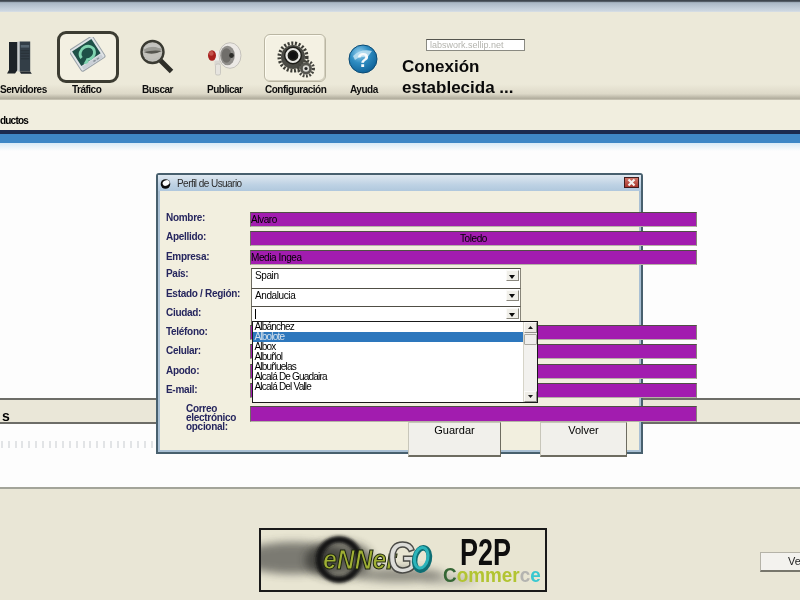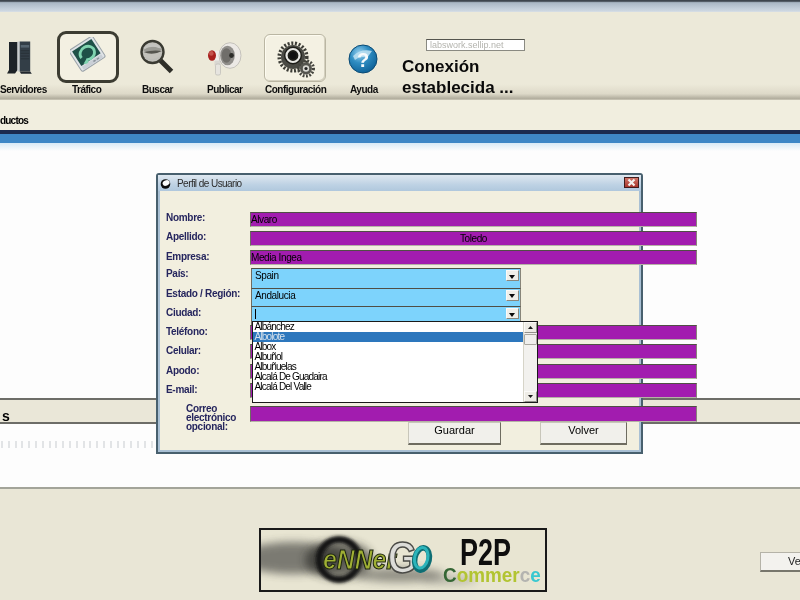--- a/index.html
+++ b/index.html
@@ -37,36 +37,36 @@
   background:linear-gradient(#dfe8f0,#bed2e4 60%,#b0c8dd 100%);padding-left:22px;}
 #dtext{position:absolute;left:19px;top:3px;font-size:10px;letter-spacing:-0.55px;color:#2b2b2b;}
 #dico{position:absolute;left:2px;top:4px;width:11px;height:10px;}
 #dclose{position:absolute;right:2px;top:2px;width:15px;height:11px;
   background:linear-gradient(#d07468,#a8362c);border:1px solid #401c1c;box-sizing:border-box;}
 
 .dlbl{position:absolute;left:8px;font-weight:bold;font-size:10px;letter-spacing:-0.3px;color:#26265e;white-space:nowrap;}
 .tin{position:absolute;left:92px;width:447px;height:15px;background:#a21caf;
   border:1px solid #888579;border-top-color:#504e45;border-left-color:#6e6c61;border-bottom-color:#b5b2a5;
   box-sizing:border-box;font-size:10px;letter-spacing:-0.4px;color:#000;padding:1px 0 0 0;line-height:12px;}
-.cmb{position:absolute;left:93px;width:270px;height:29px;background:#7dd3fc;
+.cmb{position:absolute;left:93px;width:270px;height:29px;background:#ffffff;
   border:1px solid #888579;border-top-color:#504e45;border-left-color:#6e6c61;border-bottom-color:#b5b2a5;
   box-sizing:border-box;font-size:10px;letter-spacing:-0.4px;color:#000;padding:1px 0 0 3px;line-height:12px;}
 .car{position:absolute;right:1px;top:1px;width:13px;height:11px;background:#f0efe9;
   border:1px solid #fbfaf8;border-right-color:#8a887e;border-bottom-color:#8a887e;box-sizing:border-box;}
 .car:after{content:"";position:absolute;left:2px;top:3.5px;border:3.5px solid transparent;border-top:4.5px solid #0a0a0a;}
 #list{position:absolute;left:93.5px;top:146px;width:286px;height:82px;background:#fff;
   border:1px solid #1a1a1a;box-sizing:border-box;font-size:10px;color:#000;}
 .li{height:10px;line-height:10.3px;letter-spacing:-0.8px;padding-left:2px;white-space:nowrap;overflow:hidden;}
 .lisel{background:#2d77bd;color:#d4e0eb;}
 #sbar{position:absolute;right:0;top:0;width:13px;height:80px;background:#f2f1ee;border-left:1px solid #d6d4c8;}
 .sbtn{position:absolute;left:0px;width:13px;height:11px;background:#eeece6;
   border:1px solid #fbfaf8;border-right-color:#92908a;border-bottom-color:#92908a;box-sizing:border-box;}
 #sthumb{position:absolute;left:0px;top:12px;width:13px;height:11px;background:#f0efec;
   border:1px solid #aaa8a0;box-sizing:border-box;border-radius:1px;}
-.btn{position:absolute;top:247px;height:23px;background:#f1f0eb;
+.btn{position:absolute;top:247px;height:35px;background:#f1f0eb;
   border:1px solid #9a988c;border-top-color:#c8c6ba;border-left-color:#c8c6ba;
   border-bottom:2px solid #6e6c60;border-right-color:#6e6c60;
   box-sizing:border-box;font-size:11px;color:#000;text-align:center;line-height:15px;}
 
 #vebtn{left:760px;top:552px;width:60px;height:20px;background:#f3f2ee;
   border:1px solid #b5b3a8;border-bottom:2px solid #77766c;box-sizing:border-box;
   font-size:11px;color:#222;line-height:17px;padding-left:27px;}
 </style>
 </head>
 <body>

